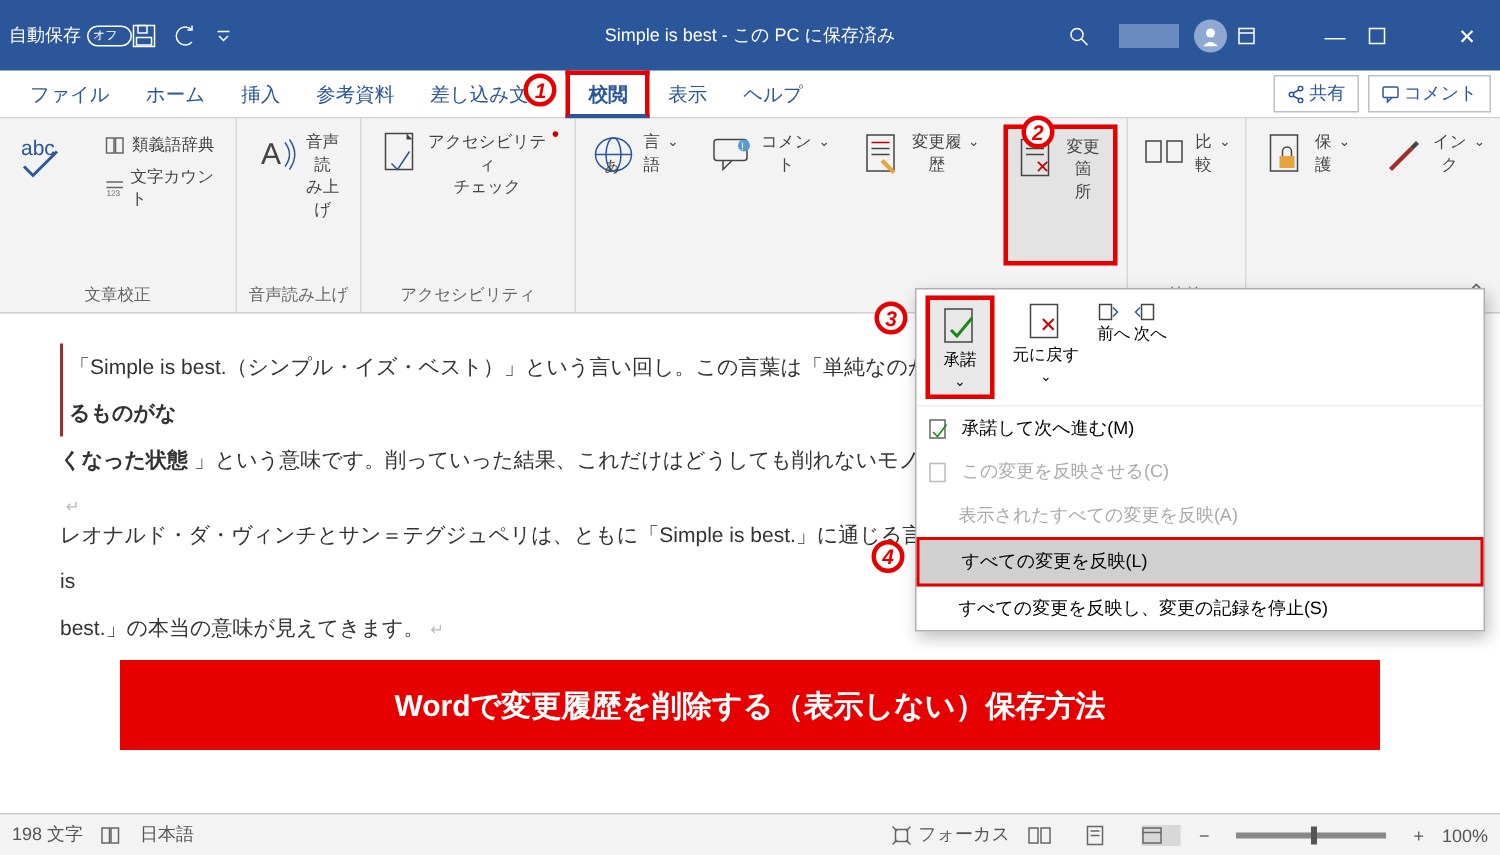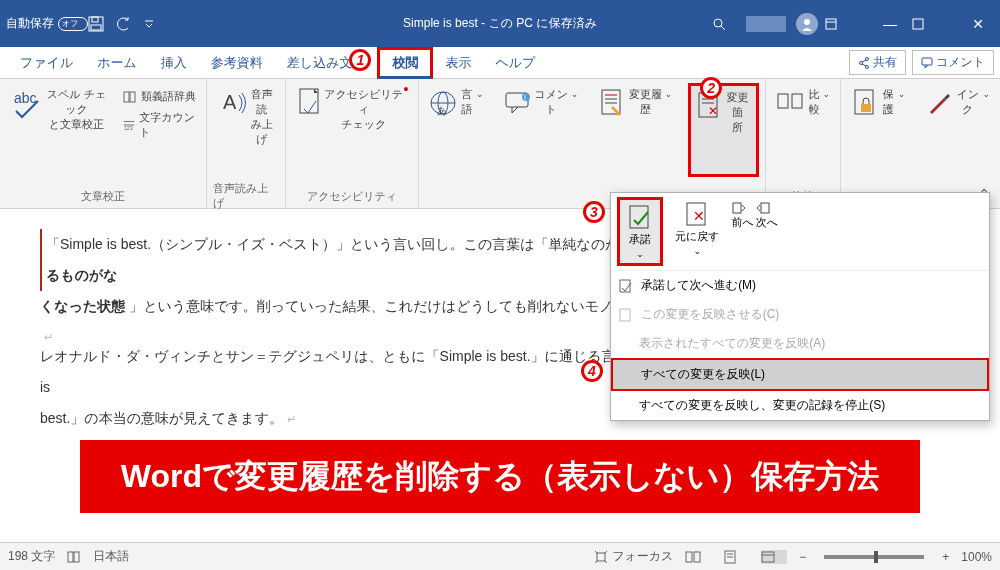--- a/index.html
+++ b/index.html
@@ -45,21 +45,21 @@
 .dropdown-panel { position: absolute; top: 192px; left: 610px; width: 380px; background: #fff; border: 1px solid #b0b0b0; box-shadow: 2px 4px 10px rgba(0,0,0,.25); font-size: 12px; z-index: 20; }
 .dropdown-panel .toprow { display: flex; padding: 4px 6px; gap: 6px; border-bottom: 1px solid #eee; }
 .dropdown-panel .topbtn { display: flex; flex-direction: column; align-items: center; padding: 4px 6px; font-size: 11px; }
 .dropdown-panel .topbtn .ic { width: 28px; height: 28px; display: flex; align-items: center; justify-content: center; font-size: 20px; }
 .dropdown-panel .topside { display: flex; gap: 2px; font-size: 11px; padding-top: 4px; }
 .dropdown-panel .menuitem { padding: 6px 12px 6px 28px; display: flex; align-items: center; }
 .dropdown-panel .menuitem.disabled { color: #aaa; }
 .dropdown-panel .menuitem.highlight { background: #d0d0d0; border: 2px solid #e60000; }
 .dropdown-panel .accept-red { border: 3px solid #e60000; }
 
-.banner { position: absolute; left: 80px; top: 440px; width: 840px; height: 73px; background: #e60000; color: #fff; font-size: 32px; font-weight: bold; display: flex; align-items: center; justify-content: center; }
+.banner { position: absolute; left: 80px; top: 440px; width: 840px; height: 60px; background: #e60000; color: #fff; font-size: 20px; font-weight: bold; display: flex; align-items: center; justify-content: center; }
 
 .statusbar { position: absolute; bottom: 0; left: 0; right: 0; height: 28px; background: #f3f3f3; border-top: 1px solid #ccc; display: flex; align-items: center; font-size: 12px; color: #555; padding: 0 8px; gap: 12px; }
 .statusbar .spacer { flex: 1; }
 .statusbar .viewbtn { width: 26px; text-align: center; }
 .statusbar .zoomslider { width: 100px; height: 4px; background: #888; position: relative; margin: 0 6px; }
 .statusbar .zoomslider::after { content:""; position:absolute; left: 50%; top: -4px; width: 4px; height: 12px; background:#555; }
 .statusbar .viewbtn.active { background: #d8d8d8; }
 
 svg { display: block; }
 </style>
@@ -159,22 +159,20 @@
 
   <div class="group">
     <div class="group-content">
       <div class="bigbtn">
         <div class="icon">
           <svg width="32" height="32" viewBox="0 0 32 32">
               <text x="4" y="16" font-size="14" fill="#2b579a">abc</text>
               <path d="M6 24 L12 30 L28 14" fill="none" stroke="#2b579a" stroke-width="2"></path>
             </svg>
         </div>
-        <span style="white-space:pre-line">スペル チェック
-と文章校正</span>
       </div>
       <div class="smallbtns">
         <div class="smallbtn">
           <svg width="14" height="14" viewBox="0 0 14 14">
               <rect x="1" y="2" width="5" height="10" fill="none" stroke="#666"></rect>
               <rect x="7" y="2" width="5" height="10" fill="none" stroke="#666"></rect>
             </svg>
           <span>類義語辞典</span>
         </div>
         <div class="smallbtn">

